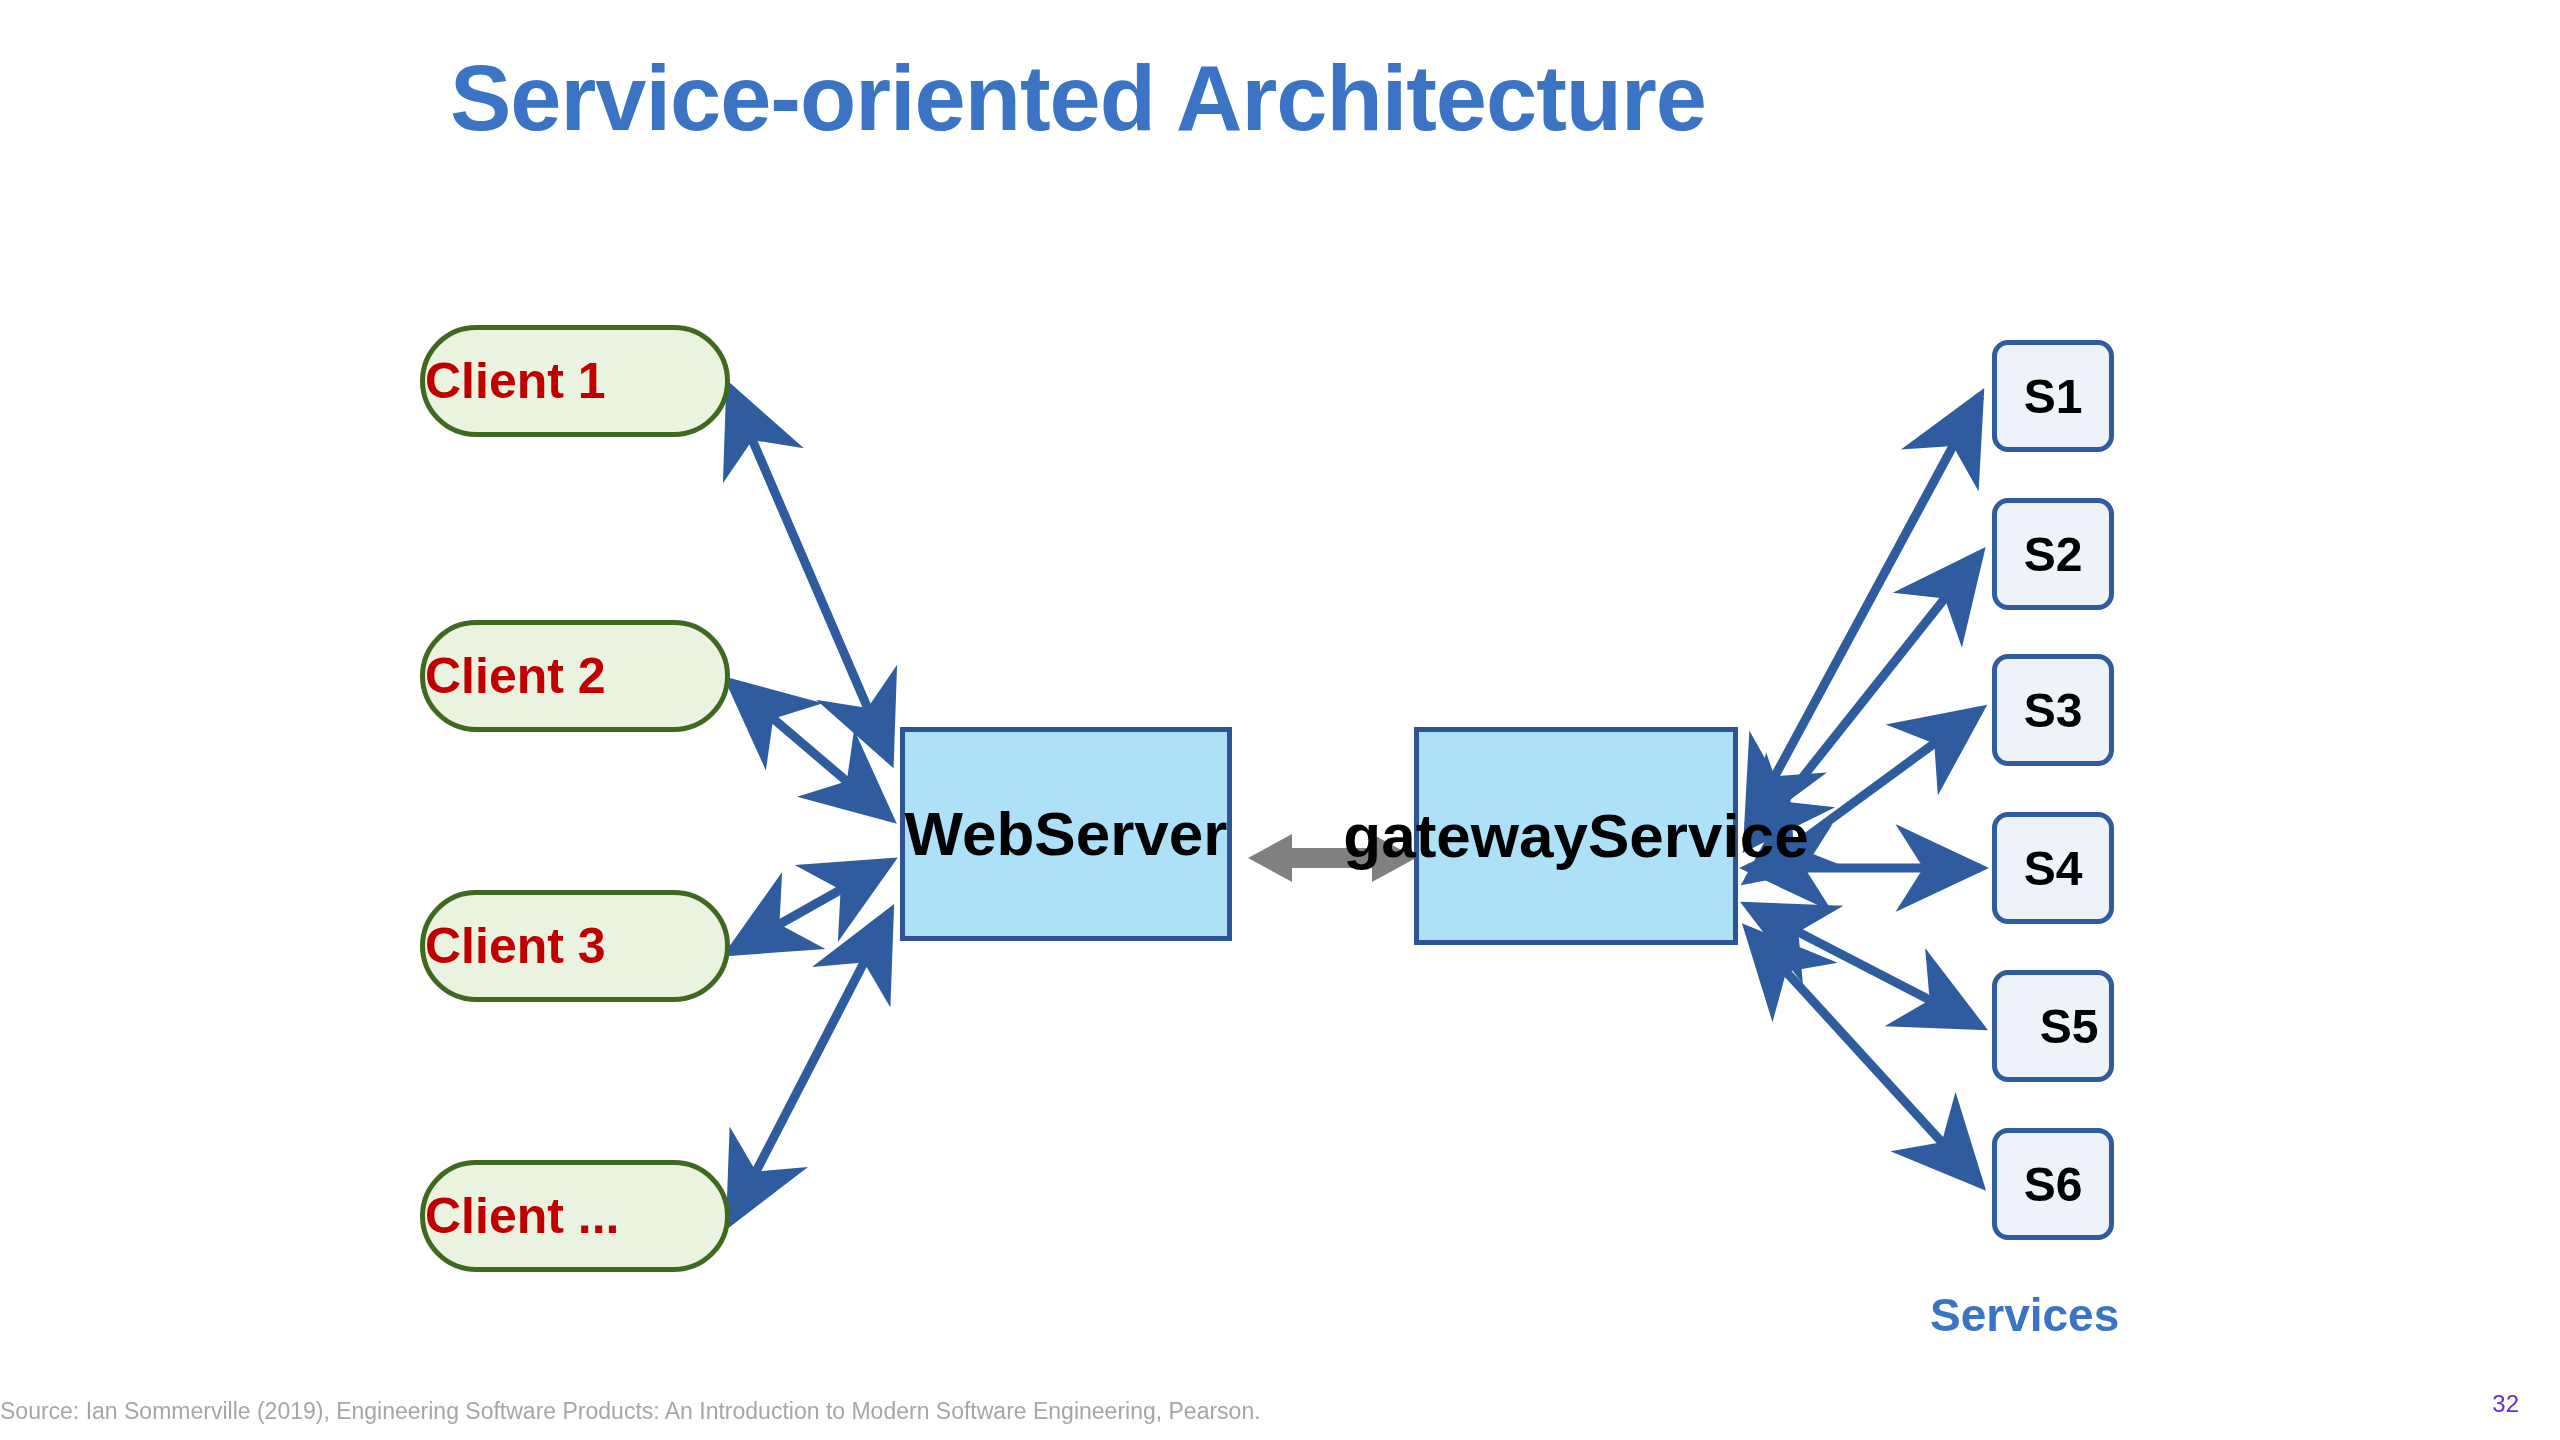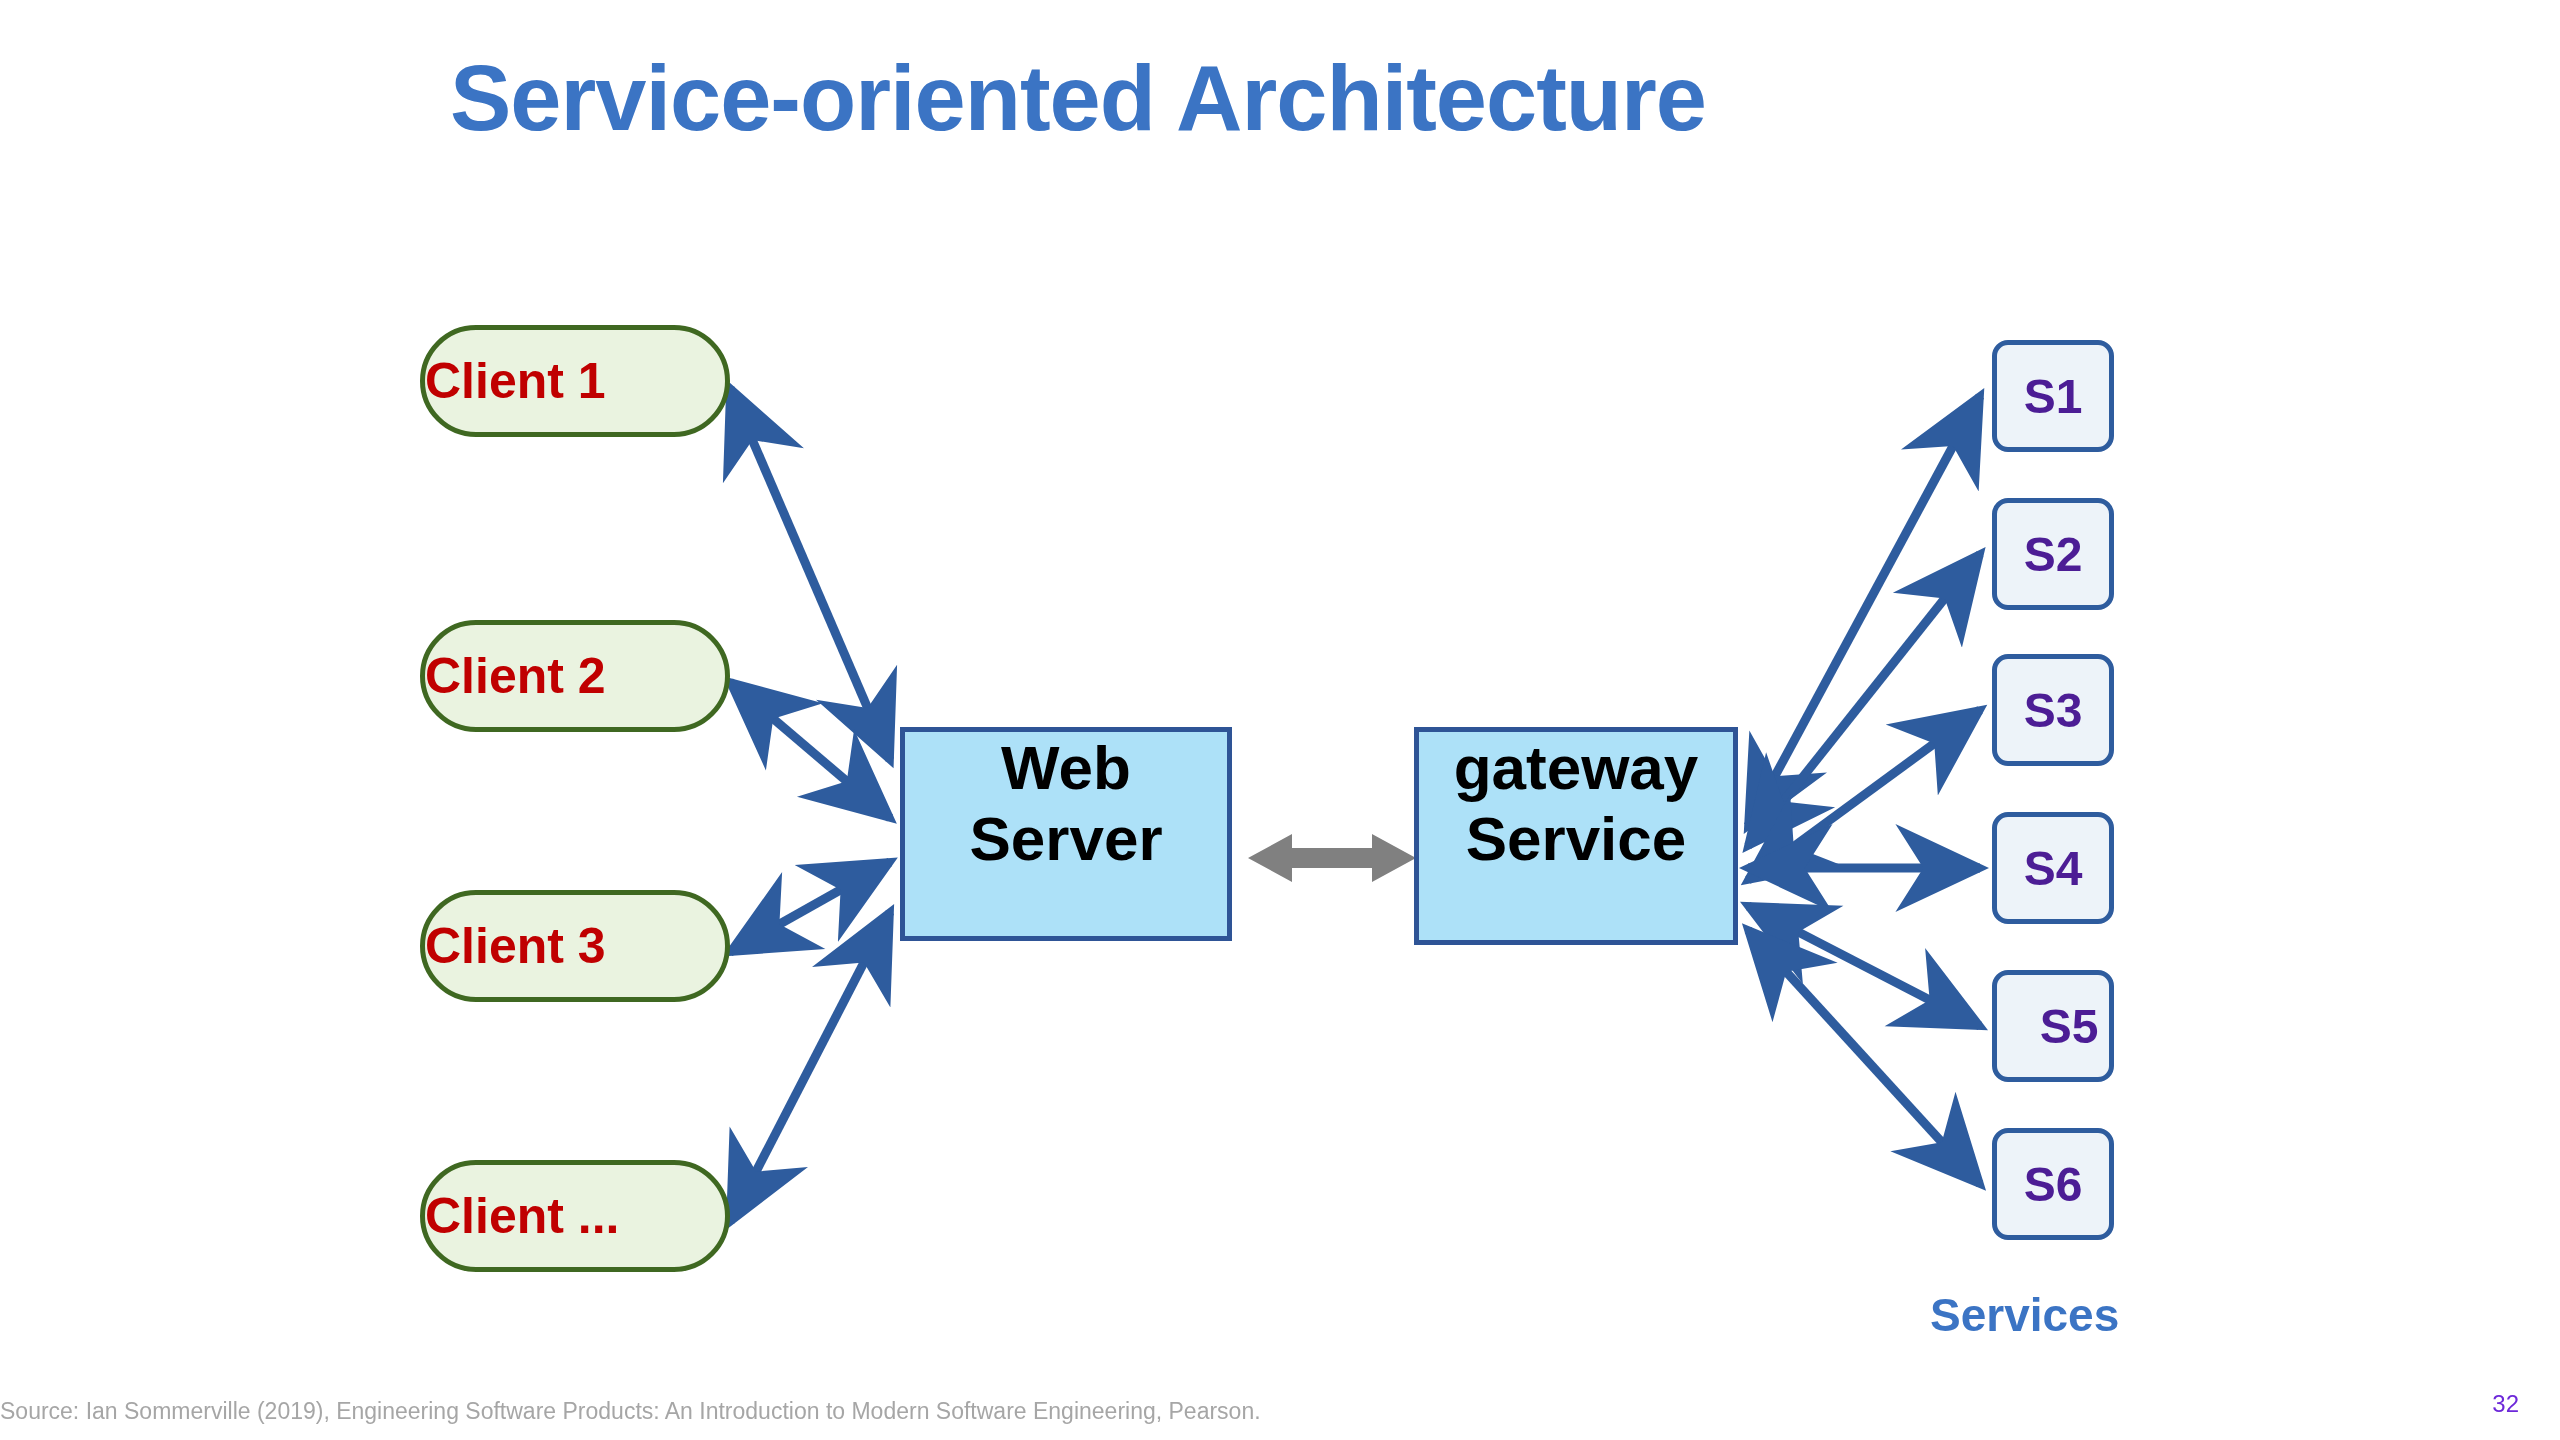--- a/index.html
+++ b/index.html
@@ -65,22 +65,23 @@
     white-space: nowrap;
   }
 
   
   .core-node {
     position: absolute;
     box-sizing: border-box;
     border: 5px solid #2E5496;
     background: #ADE1F8;
     display: flex;
-    flex-direction: column;
+    flex-direction: row;
     align-items: center;
+    justify-content: center;
   }
   .core-line {
     font-size: 62px;
     font-weight: bold;
     color: #000000;
     line-height: 1.15;
     white-space: nowrap;
   }
   #web-server { left: 900px; top: 727px; width: 332px; height: 214px; }
   #service-gateway { left: 1414px; top: 727px; width: 324px; height: 218px; }
@@ -94,21 +95,21 @@
     border: 5px solid #2E5C9E;
     border-radius: 16px;
     background: #EDF3F9;
     display: flex;
     align-items: center;
     justify-content: center;
   }
   .service-label {
     font-size: 48px;
     font-weight: bold;
-    color: #4c1d95;
+    color: #000000;
   }
 
   
   .services-caption {
     position: absolute;
     left: 1930px;
     top: 1288px;
     font-size: 46px;
     font-weight: bold;
     color: #3B74C4;

